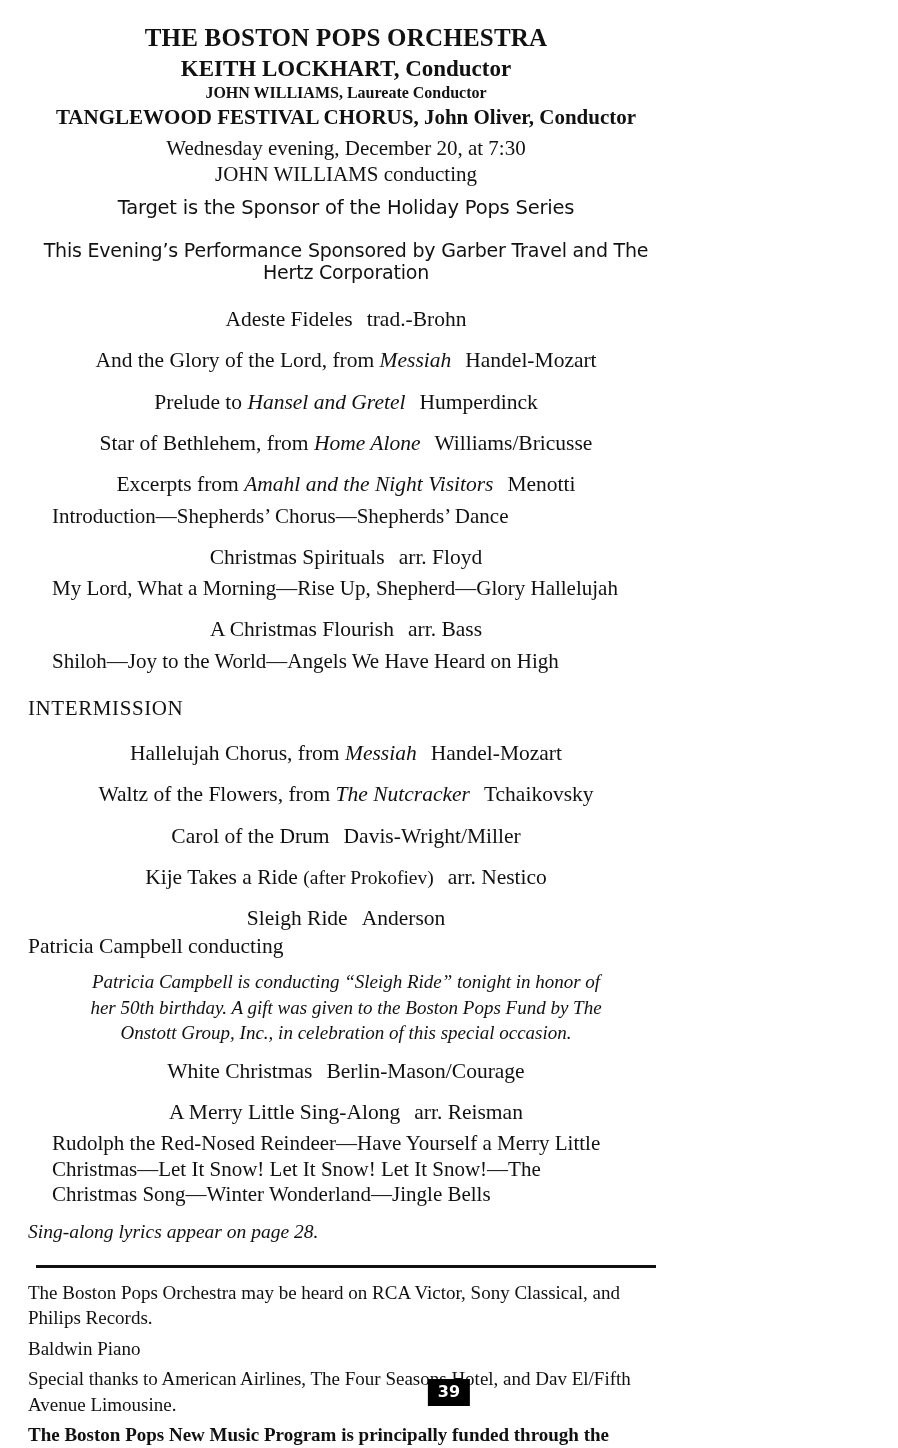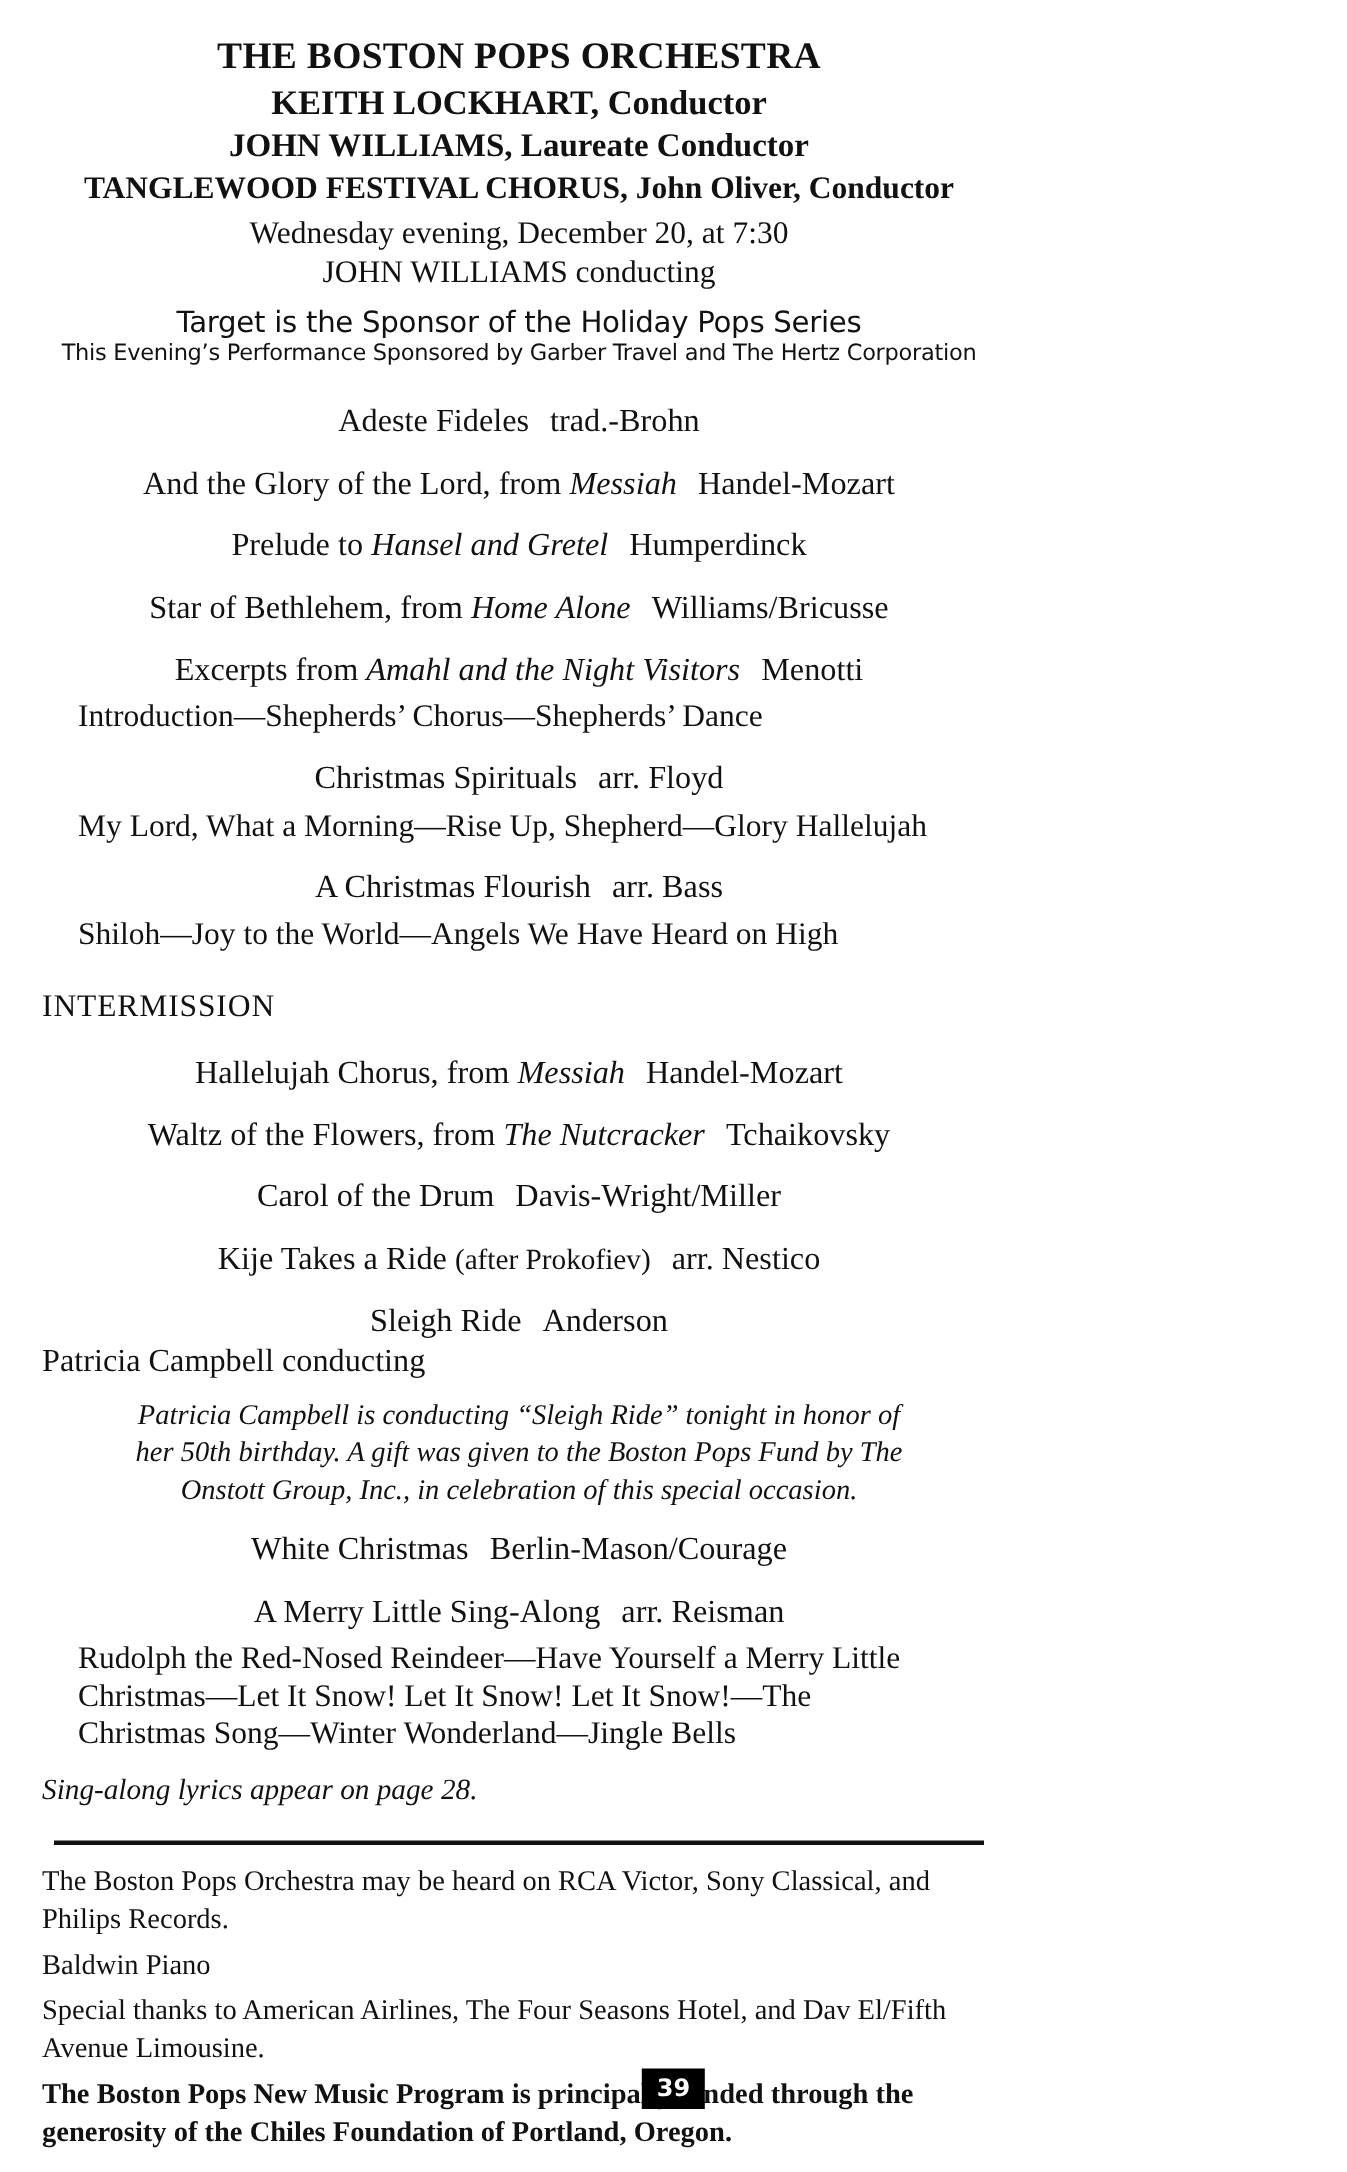--- a/index.html
+++ b/index.html
@@ -32,21 +32,21 @@
   .hdr-1 {
     font-size: 25px;
     font-weight: bold;
     letter-spacing: 0.2px;
   }
   .hdr-2 {
     font-size: 23px;
     font-weight: bold;
   }
   .hdr-3 {
-    font-size: 22px;
+    font-size: 16px;
     font-weight: bold;
     font-family: Liberation Serif, serif;
   }
   .hdr-4 {
     font-size: 21px;
     font-weight: bold;
   }
   .hdr-date {
     font-size: 21px;
     margin-top: 5px;
@@ -57,23 +57,23 @@
   }
   .hdr-sponsor-bold {
     font-family: "DejaVu Sans", sans-serif;
     font-size: 19.5px;
     font-weight: normal;
     margin-top: 9px;
     letter-spacing: -0.2px;
   }
   .hdr-sponsor-light {
     font-family: "DejaVu Sans", sans-serif;
-    font-size: 15px;
+    font-size: 19px;
     font-weight: normal;
-    margin-top: 0;
+    margin-top: 20px;
     letter-spacing: -0.2px;
   }
 
   
   .program {
     margin-top: 24px;
   }
   .entry {
     margin-bottom: 16px;
   }

